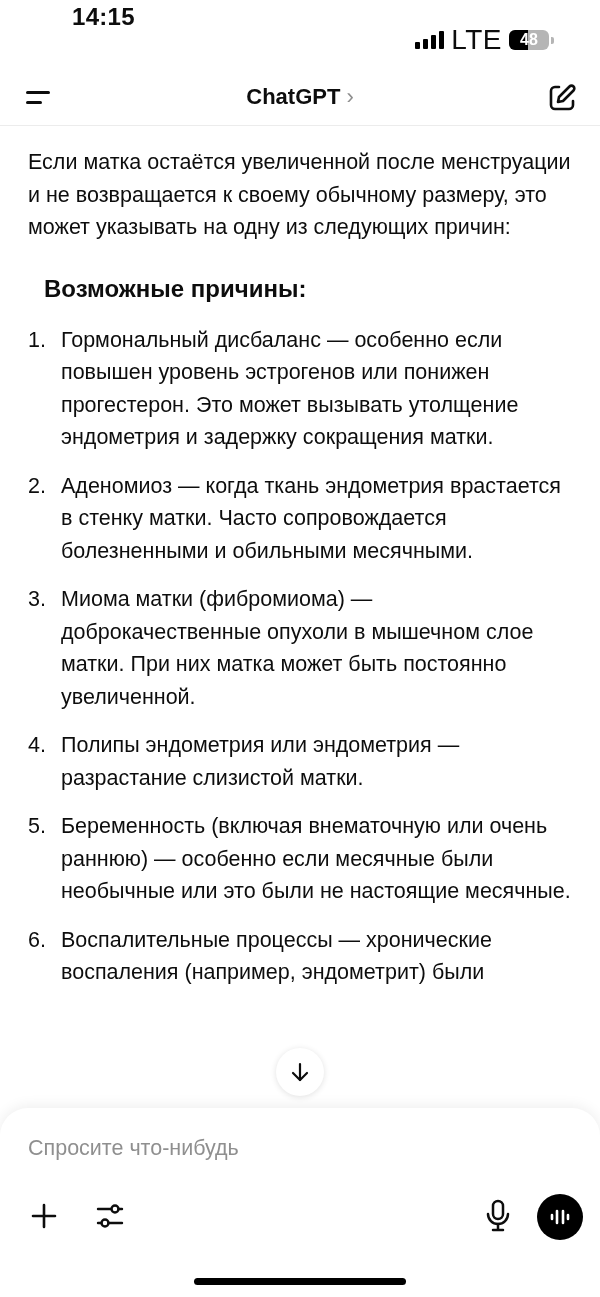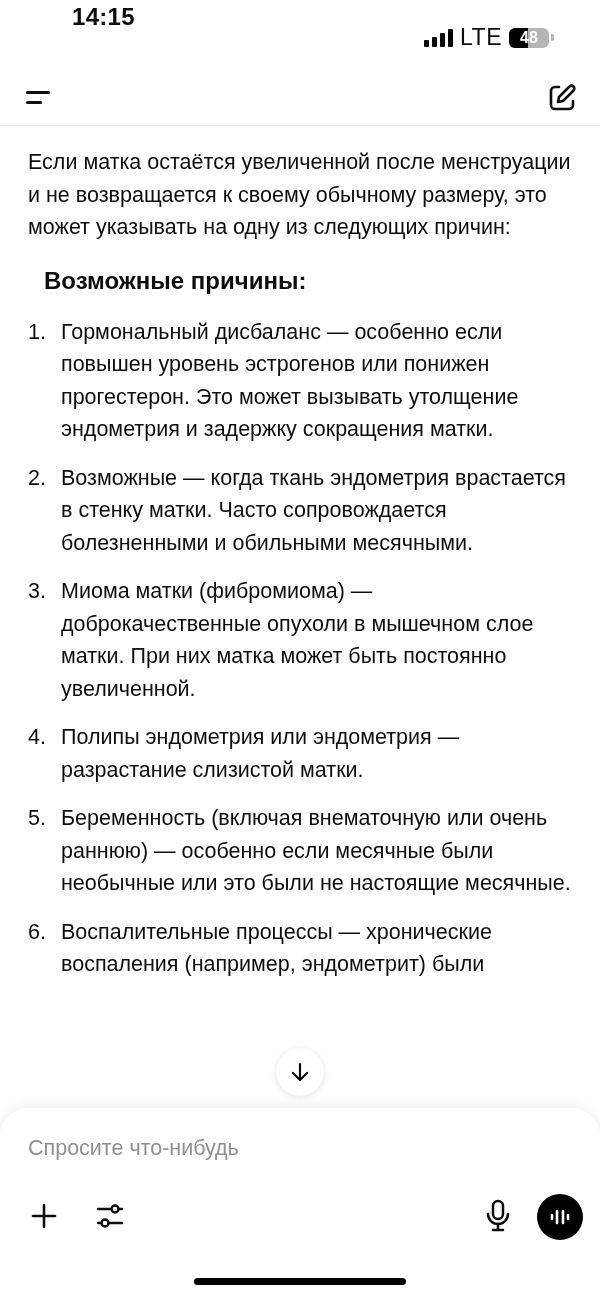--- a/index.html
+++ b/index.html
@@ -5,37 +5,37 @@
   * { box-sizing: border-box; margin: 0; padding: 0; }
   html, body { width: 600px; height: 1297px; overflow: hidden; background: #ffffff; }
   body { font-family: "Liberation Sans", "DejaVu Sans", sans-serif; color: #0d0d0d; position: relative; }
 
   
   .status-bar { position: absolute; top: 0; left: 0; width: 600px; height: 70px; }
   .status-time { position: absolute; left: 72px; top: 3px; font-size: 24px; font-weight: 700; letter-spacing: 0.3px; }
   .status-right { position: absolute; right: 46px; top: 24px; display: flex; align-items: center; gap: 7px; }
   .signal { display: flex; align-items: flex-end; gap: 3px; height: 18px; }
   .signal span { display: block; width: 5px; background: #000; border-radius: 1px; }
-  .lte { font-size: 23px; font-weight: 500; letter-spacing: 0.5px; }
+  .lte { font-size: 28px; font-weight: 500; letter-spacing: 0.5px; }
   .battery { position: relative; width: 40px; height: 20px; border-radius: 6px; background: #b5b5b5; overflow: hidden; display: flex; align-items: center; justify-content: center; text-align: center; }
   .battery-fill { position: absolute; left: 0; top: 0; bottom: 0; width: 48%; background: #000; }
   .battery-text { position: relative; font-size: 16px; font-weight: 700; color: #fff; }
   .battery-cap { width: 3px; height: 7px; background: #b5b5b5; border-radius: 0 2px 2px 0; margin-left: -5px; }
 
   
   .header { position: absolute; top: 70px; left: 0; width: 600px; height: 56px; border-bottom: 1px solid #ececec; }
   .menu-btn { position: absolute; left: 22px; top: 12px; width: 36px; height: 32px; cursor: pointer; }
   .menu-btn span { position: absolute; left: 4px; height: 3px; background: #0d0d0d; border-radius: 2px; }
   .header-title { position: absolute; left: 0; right: 0; top: 14px; text-align: center; font-size: 22px; font-weight: 700; }
   .header-title .chev { color: #8e8e8e; font-weight: 400; margin-left: 6px; font-size: 22px; }
   .new-chat-btn { position: absolute; right: 22px; top: 12px; width: 32px; height: 32px; cursor: pointer; }
 
   
   .content { position: absolute; top: 146px; left: 28px; width: 548px; font-size: 21.5px; line-height: 32.5px; color: #0d0d0d; }
-  .intro { margin-bottom: 20px; }
+  .intro { margin-bottom: 28px; }
   .section-heading { font-size: 24px; font-weight: 700; line-height: 34px; margin-bottom: 18px; margin-left: 16px; }
   .list { list-style: none; }
   .list-item { position: relative; padding-left: 33px; margin-bottom: 16px; }
   .list-item .num { position: absolute; left: 0; top: 0; }
   .list-item b { font-weight: 400; }
 
   
   .scroll-down { position: absolute; left: 276px; top: 1048px; width: 48px; height: 48px; border-radius: 50%; background: #fff; box-shadow: 0 1px 6px rgba(0,0,0,0.12); display: flex; align-items: center; justify-content: center; cursor: pointer; }
 
   
@@ -68,39 +68,42 @@
     </div>
     <div class="battery-cap"></div>
   </div>
 </div>
 
 <div class="header">
   <div class="menu-btn">
     <span style="top:9px;width:24px;"></span>
     <span style="top:19px;width:16px;"></span>
   </div>
+  <div class="header-title">
+    <span>ChatGPT</span><span class="chev">›</span>
+  </div>
   <div class="new-chat-btn">
     <svg width="32" height="32" viewBox="0 0 32 32" fill="none" stroke="#0d0d0d" stroke-width="2.6" stroke-linecap="round" stroke-linejoin="round">
       <path d="M13 5H9a4 4 0 0 0-4 4v14a4 4 0 0 0 4 4h14a4 4 0 0 0 4-4v-4"></path>
       <path d="M23.5 4.5a2.8 2.8 0 0 1 4 4L17 19l-5 1 1-5z"></path>
     </svg>
   </div>
 </div>
 
 <div class="content">
   <p class="intro">Если матка остаётся увеличенной после менструации и не возвращается к своему обычному размеру, это может указывать на одну из следующих причин:</p>
   <h3 class="section-heading">Возможные причины:</h3>
   <ol class="list">
     <li class="list-item">
       <span class="num">1.</span>
       <b>Гормональный дисбаланс</b><span> — особенно если повышен уровень эстрогенов или понижен прогестерон. Это может вызывать утолщение эндометрия и задержку сокращения матки.</span>
     </li>
     <li class="list-item">
       <span class="num">2.</span>
-      <b>Возможные</b><span> — когда ткань эндометрия врастается в стенку матки. Часто сопровождается болезненными и обильными месячными.</span>
+      <b>Аденомиоз</b><span> — когда ткань эндометрия врастается в стенку матки. Часто сопровождается болезненными и обильными месячными.</span>
     </li>
     <li class="list-item">
       <span class="num">3.</span>
       <b>Миома матки (фибромиома)</b><span> — доброкачественные опухоли в мышечном слое матки. При них матка может быть постоянно увеличенной.</span>
     </li>
     <li class="list-item">
       <span class="num">4.</span>
       <b>Полипы эндометрия</b><span> или </span><b>эндометрия</b><span> — разрастание слизистой матки.</span>
     </li>
     <li class="list-item">

